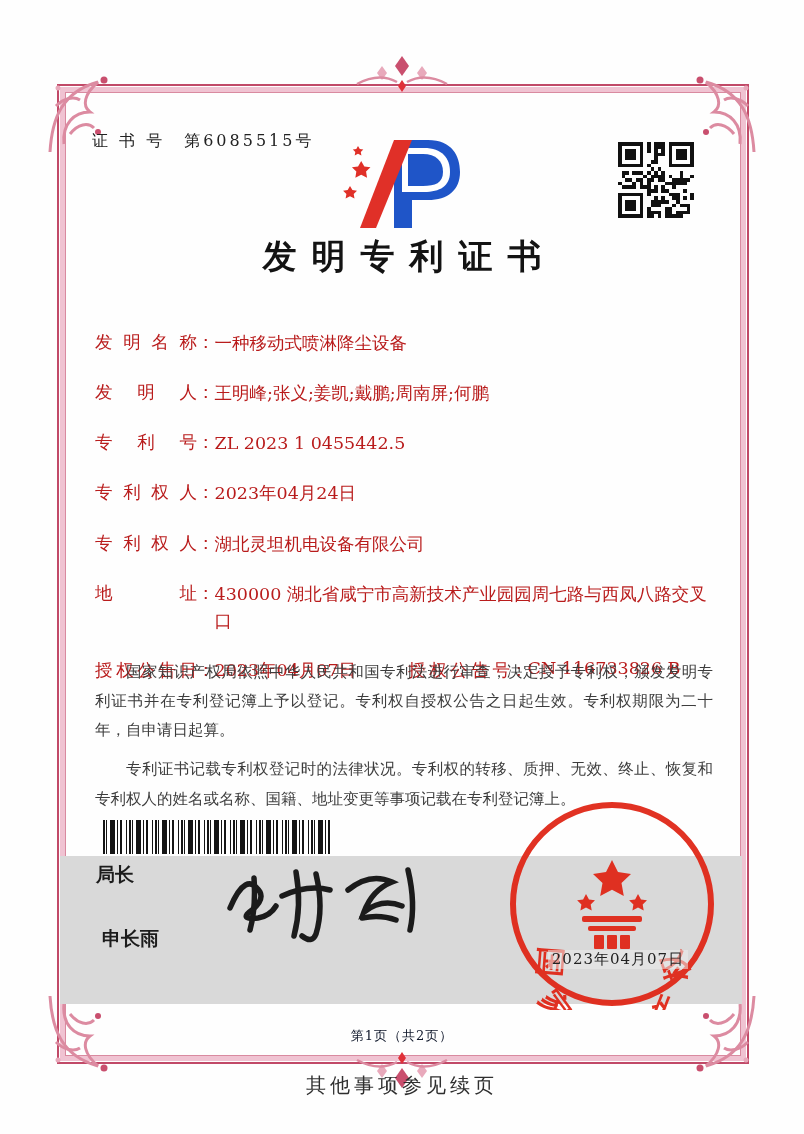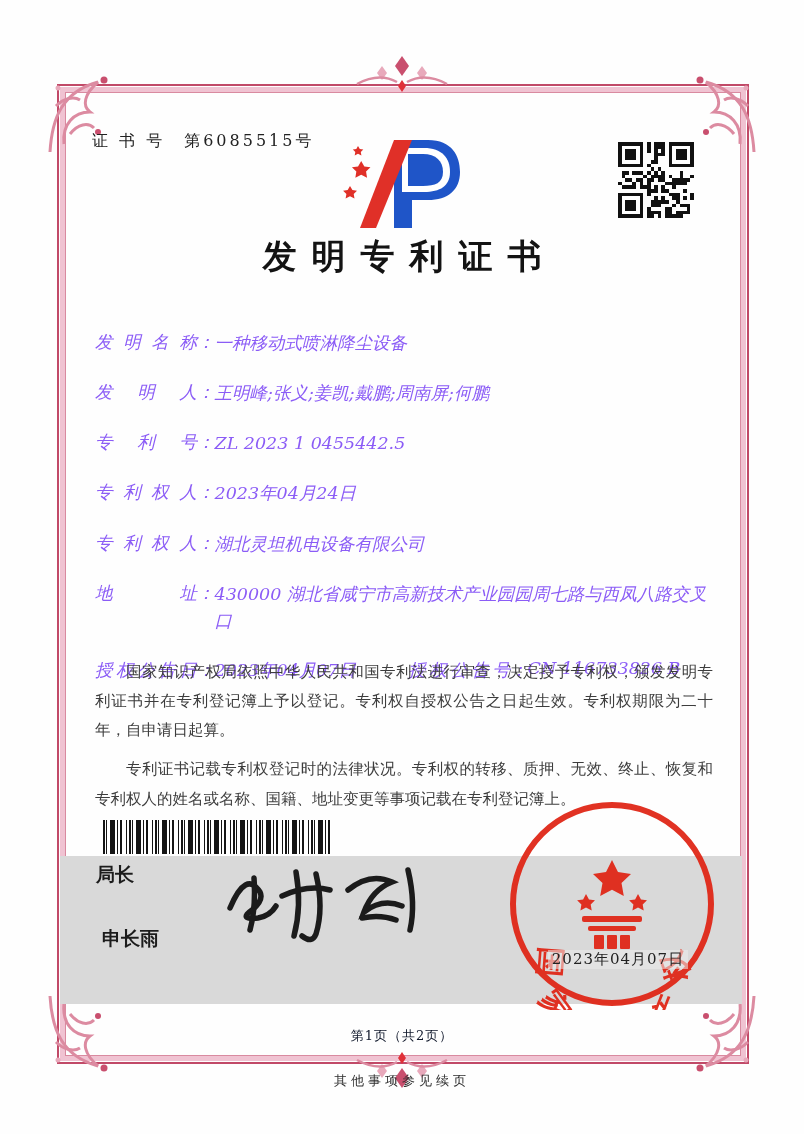--- a/index.html
+++ b/index.html
@@ -25,21 +25,21 @@
   .mid-ornament.bottom{bottom:44px;transform:translateX(-50%) scaleY(-1);}
   
   .cert-no{position:absolute;left:92px;top:131px;font-size:16px;letter-spacing:3px;color:#222;
     filter:blur(.3px);}
   .logo{position:absolute;left:336px;top:134px;width:134px;height:100px;}
   .qr{position:absolute;left:616px;top:142px;width:80px;height:76px;}
   .qr svg{width:100%;height:100%;shape-rendering:crispEdges;}
   .title{position:absolute;left:0;top:234px;width:100%;text-align:center;
     font-size:34px;font-weight:bold;letter-spacing:15px;color:#131313;text-indent:15px;}
   
-  .fields{position:absolute;left:95px;top:330px;width:618px;font-size:17.5px;color:#8b5cf6;font-style:italic;}
+  .fields{position:absolute;left:95px;top:330px;width:618px;font-size:17.5px;color:#b91c1c;}
   .row{display:flex;align-items:flex-start;margin-bottom:23px;min-height:25px;}
   .row .lbl{display:inline-block;width:102px;text-align:justify;text-align-last:justify;flex:0 0 102px;}
   .row .colon{flex:0 0 16px;}
   .row .val{flex:1;line-height:1.55;}
   .grant-row{display:flex;}
   .grant-row .pair{display:flex;}
   .grant-row .pair.second{margin-left:52px;}
   
   .paras{position:absolute;left:95px;top:658px;width:618px;font-size:15.5px;color:#3d3d3d;}
   .paras p{margin:0 0 10px 0;text-indent:2em;line-height:1.88;text-align:justify;filter:blur(.25px);}
@@ -52,21 +52,21 @@
   .gray-band{position:absolute;left:60px;top:856px;width:682px;height:148px;background:#d9d9d9;}
   .chief-title{position:absolute;left:96px;top:862px;font-size:19px;font-weight:bold;color:#1c1c1c;}
   .chief-name{position:absolute;left:102px;top:926px;font-size:19px;font-weight:bold;color:#1c1c1c;}
   .signature{position:absolute;left:212px;top:856px;width:230px;height:100px;}
   .seal{position:absolute;left:506px;top:798px;width:212px;height:212px;opacity:.95;}
   .seal-date{position:absolute;left:548px;top:950px;width:140px;text-align:center;
     font-size:15px;color:#222;background:rgba(235,235,235,.55);letter-spacing:1px;}
   .page-note{position:absolute;left:0;top:1027px;width:100%;text-align:center;
     font-size:13px;color:#0f172a;letter-spacing:1px;}
   .footer-note{position:absolute;left:0;top:1072px;width:100%;text-align:center;
-    font-size:13px;color:#2e2e2e;letter-spacing:4px;}
+    font-size:20px;color:#2e2e2e;letter-spacing:4px;}
 </style>
 </head>
 <body>
 
 <div class="page">
 
   <div class="frame">
     <div class="frame-band">
       <div class="frame-line"></div>
     </div>

